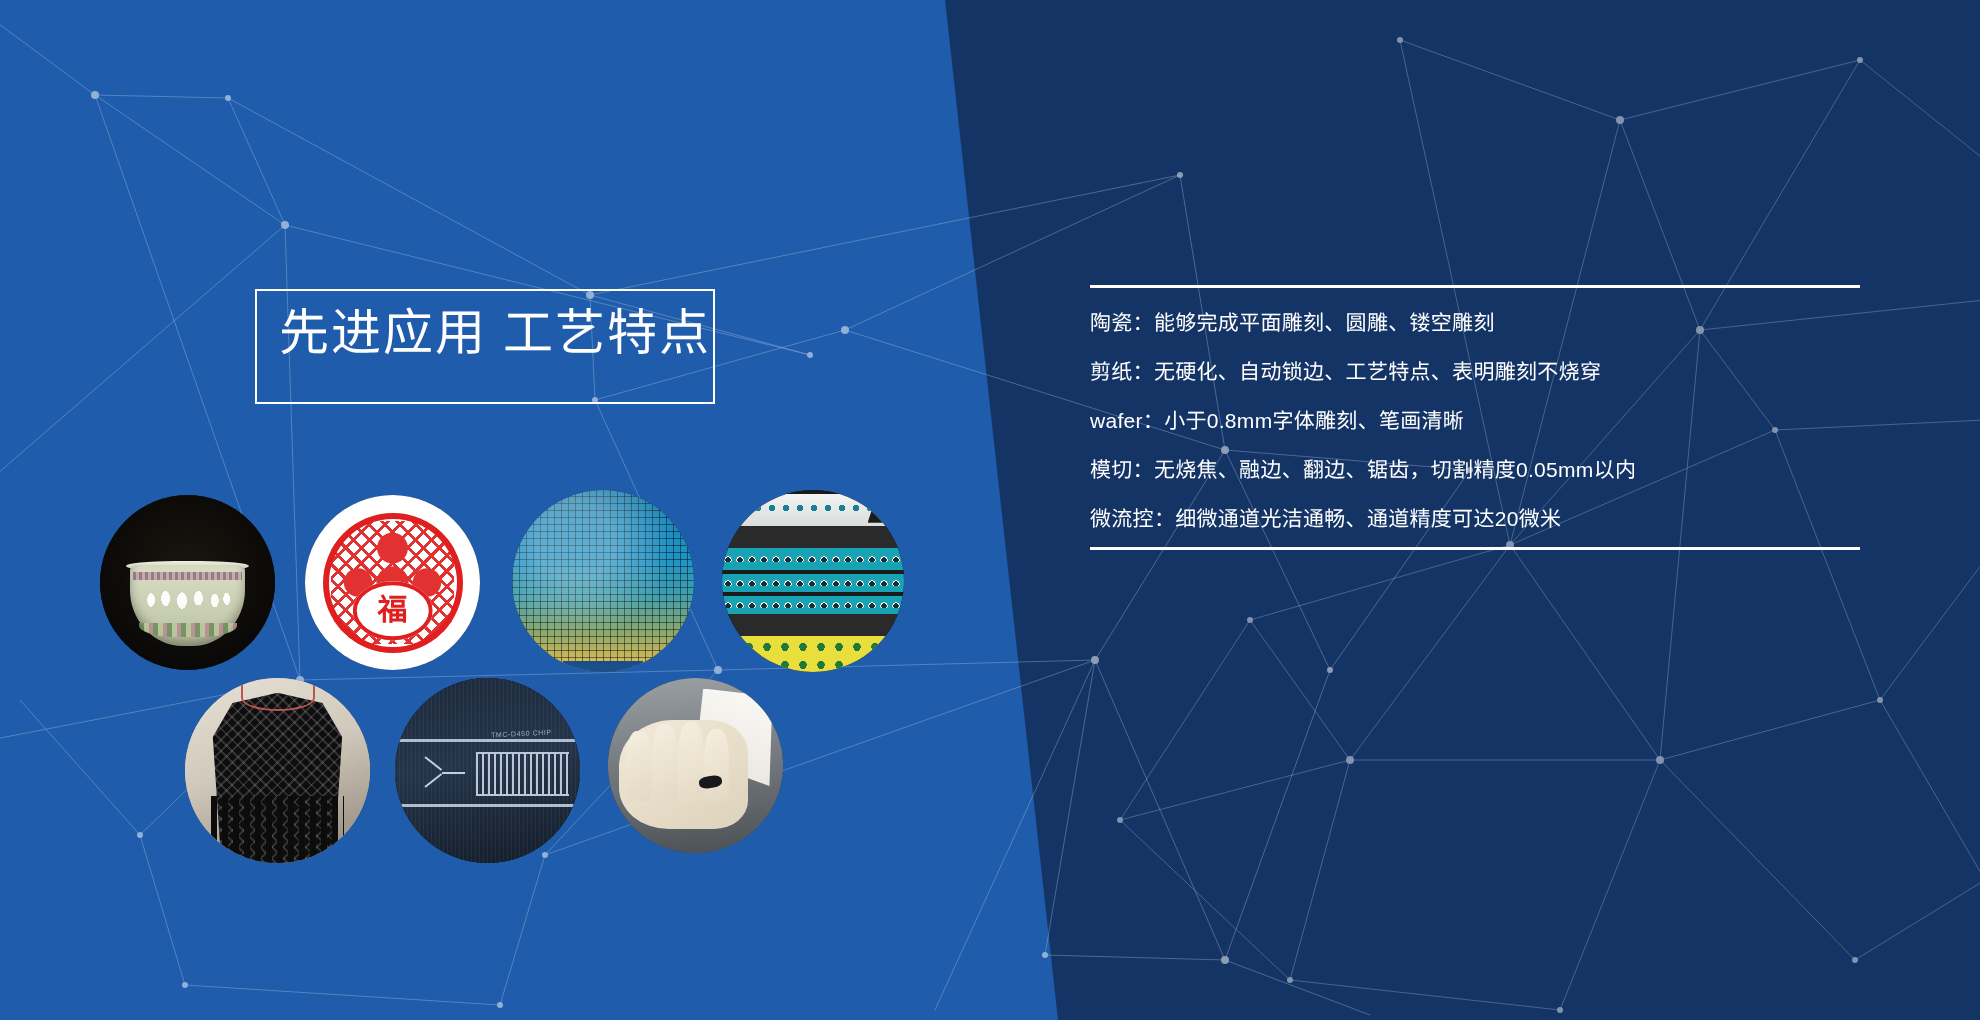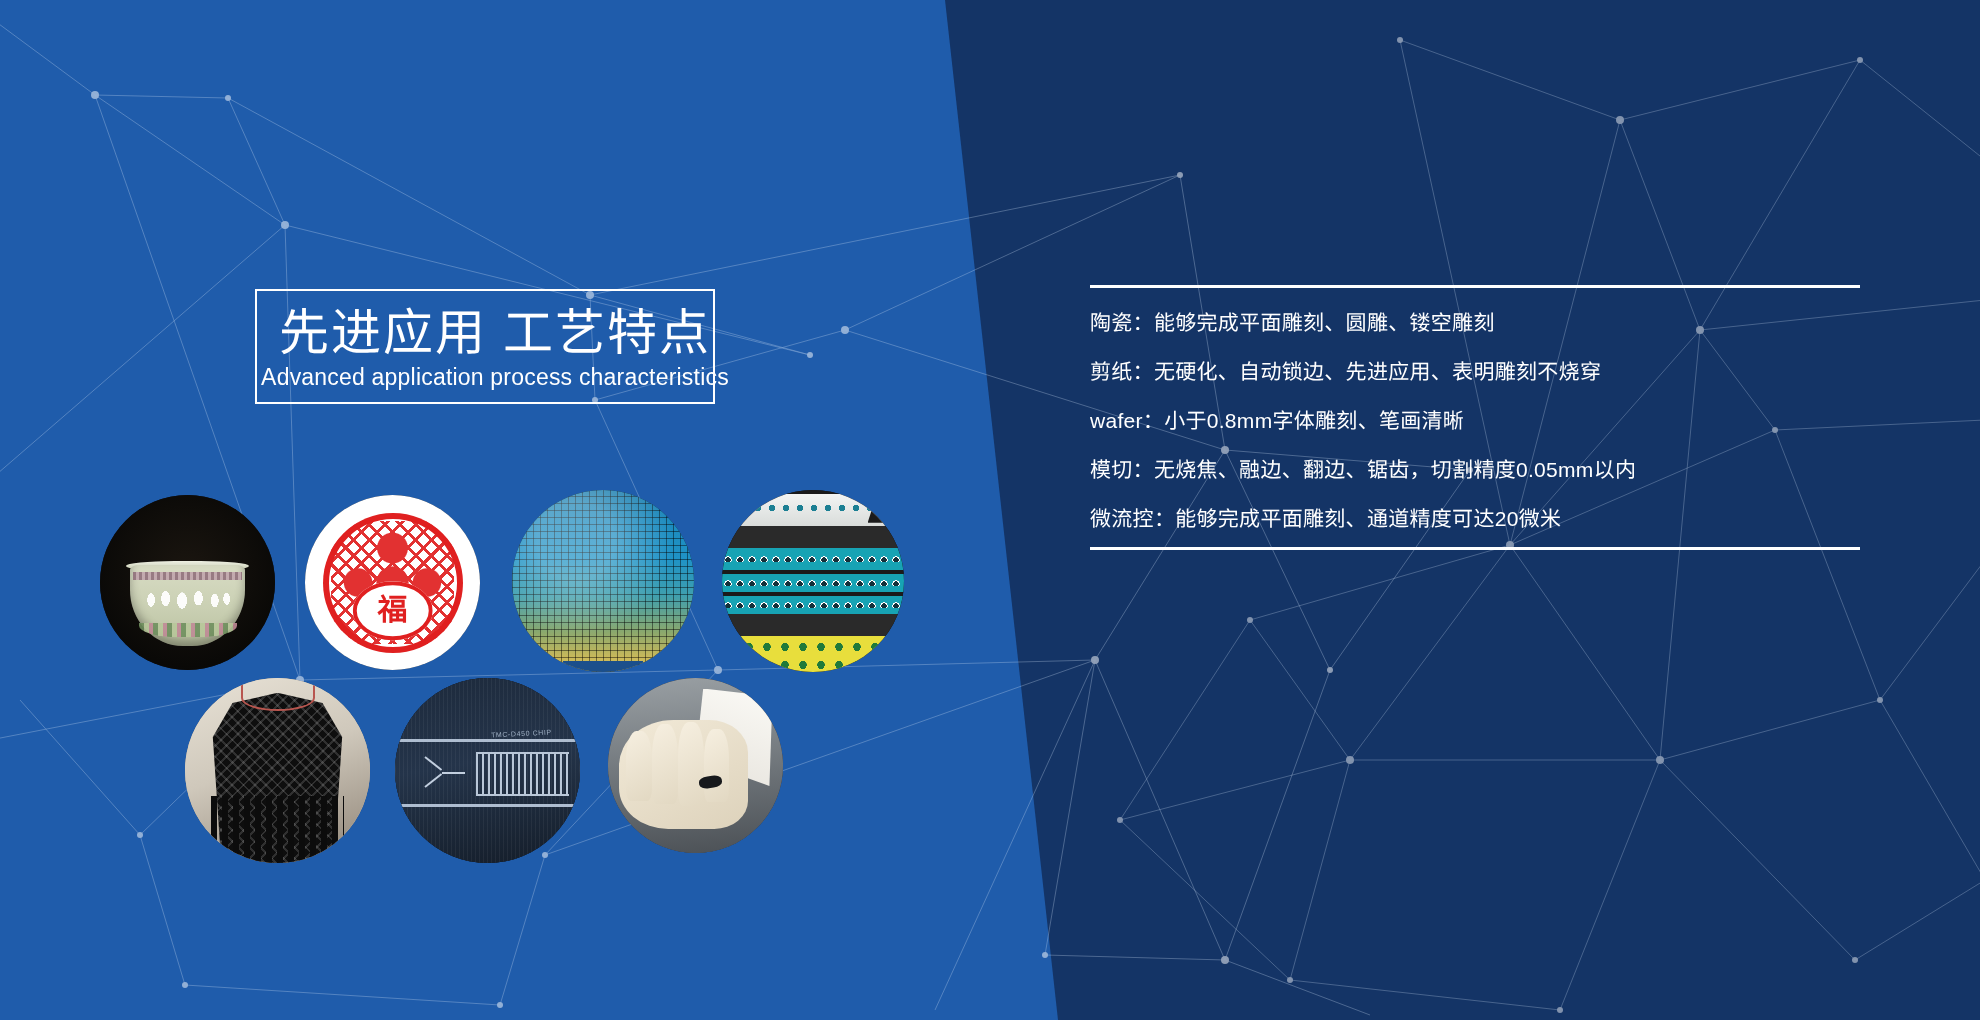--- a/index.html
+++ b/index.html
@@ -453,21 +453,20 @@
       <circle cx="1560" cy="1010" r="3"></circle>
         <circle cx="1250" cy="620" r="3"></circle>
       <circle cx="1120" cy="820" r="3"></circle>
         <circle cx="1775" cy="430" r="3"></circle>
     </g>
   </svg>
 
   <div class="title-box"></div>
   <div class="title-text-wrap">
     <div class="title-cn">先进应用  工艺特点</div>
-    <div class="title-en">Advanced application process characteristics</div>
   </div>
 
   <div class="photos">
 
     <div class="circ c1">
       <div class="art-bowl">
         <div class="bowl-rim"></div>
         <div class="bowl-body"></div>
         <div class="bowl-band-top"></div>
         <div class="bowl-motif"></div>
@@ -550,21 +549,21 @@
         <div class="hd-chip"></div>
       </div>
     </div>
 
   </div>
 
   <div class="spec">
     <div class="rule"></div>
     <div class="spec-list">
       <div class="spec-line">陶瓷：能够完成平面雕刻、圆雕、镂空雕刻</div>
-      <div class="spec-line">剪纸：无硬化、自动锁边、先进应用、表明雕刻不烧穿</div>
+      <div class="spec-line">剪纸：无硬化、自动锁边、工艺特点、表明雕刻不烧穿</div>
       <div class="spec-line">wafer：小于0.8mm字体雕刻、笔画清晰</div>
       <div class="spec-line">模切：无烧焦、融边、翻边、锯齿，切割精度0.05mm以内</div>
-      <div class="spec-line">微流控：能够完成平面雕刻、通道精度可达20微米</div>
+      <div class="spec-line">微流控：细微通道光洁通畅、通道精度可达20微米</div>
     </div>
     <div class="rule rule-bottom"></div>
   </div>
 
 </div>
 
 </body></html>

